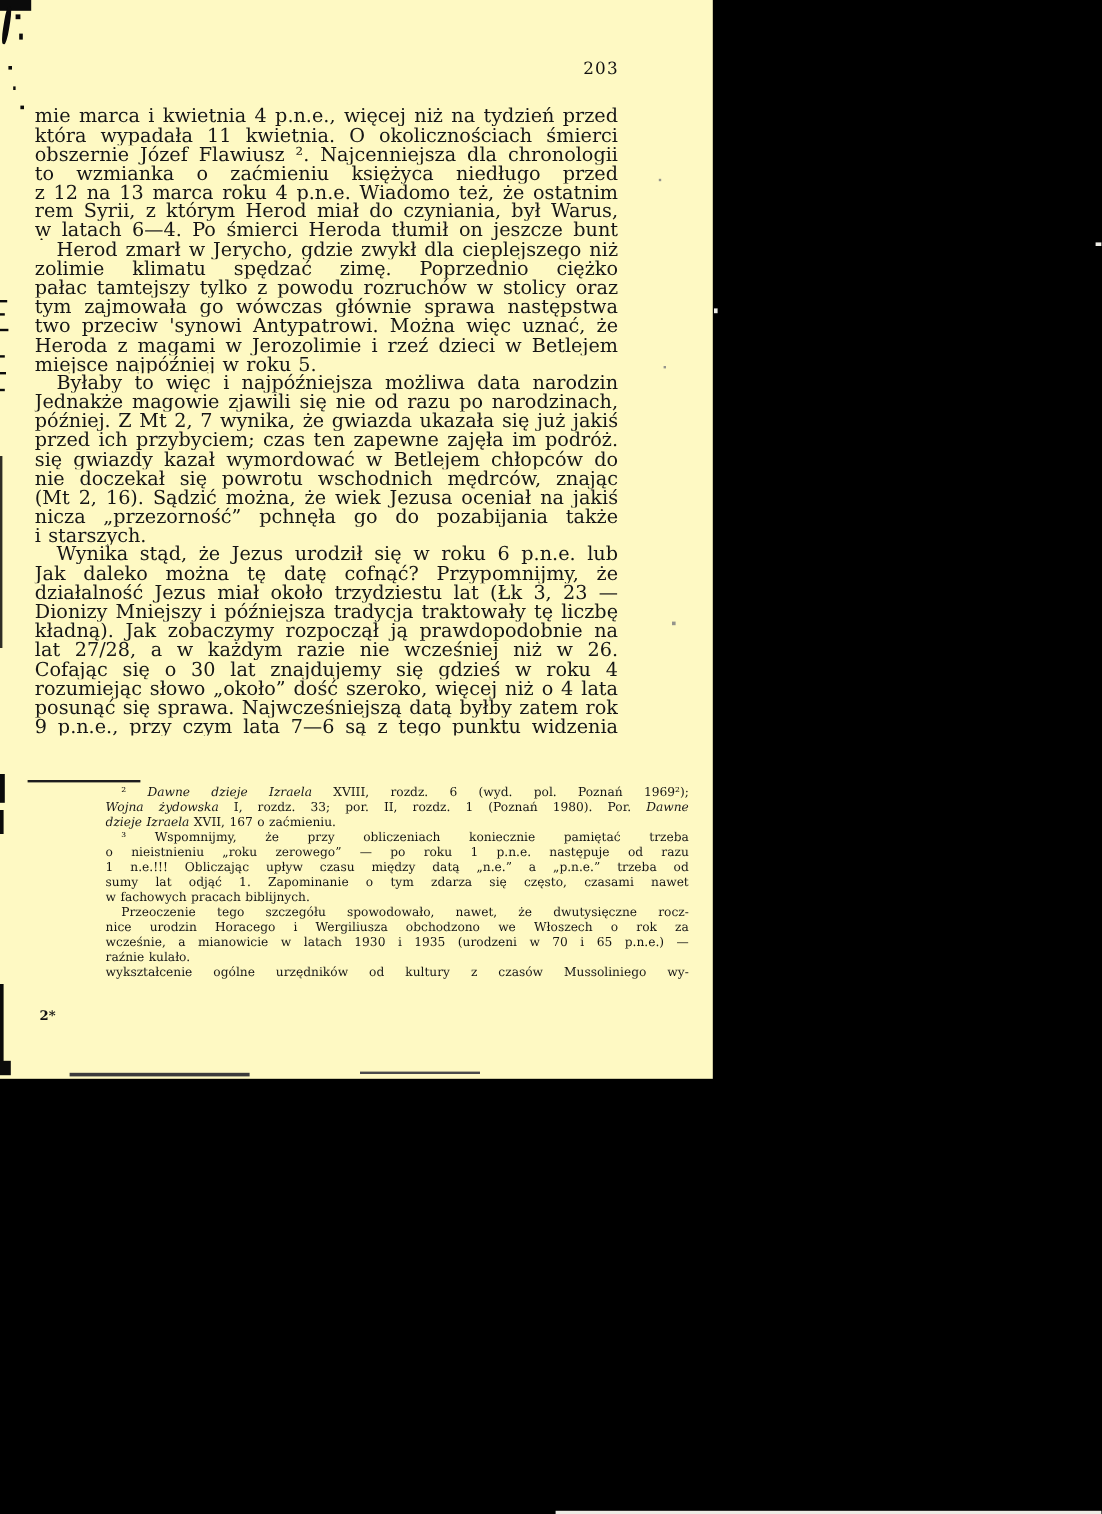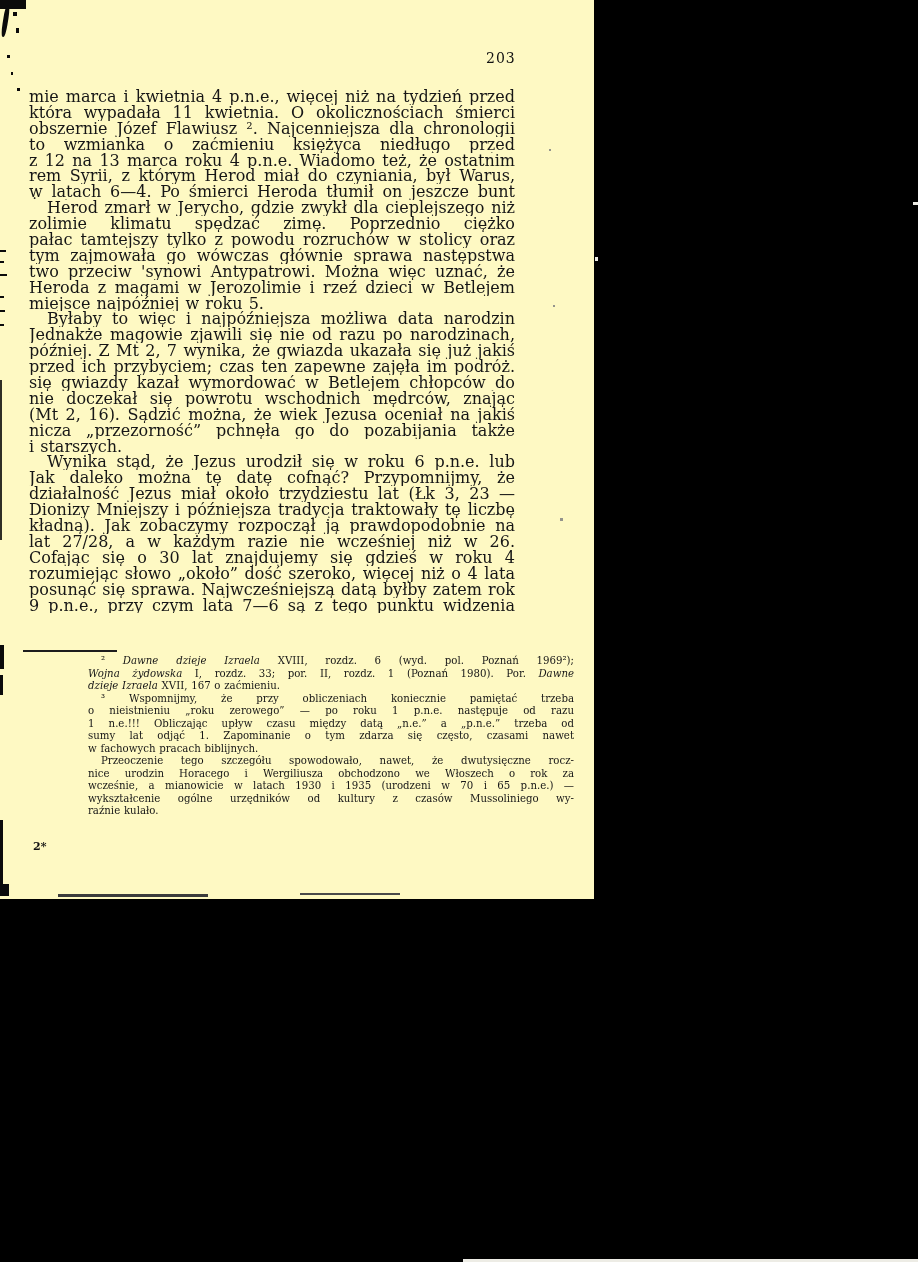--- a/index.html
+++ b/index.html
@@ -98,22 +98,22 @@
         <div class="fline ind">³ Wspomnijmy, że przy obliczeniach koniecznie pamiętać trzeba</div>
         <div class="fline">o nieistnieniu „roku zerowego” — po roku 1 p.n.e. następuje od razu</div>
         <div class="fline">1 n.e.!!! Obliczając upływ czasu między datą „n.e.” a „p.n.e.” trzeba od</div>
         <div class="fline">sumy lat odjąć 1. Zapominanie o tym zdarza się często, czasami nawet</div>
         <div class="fline noj">w fachowych pracach biblijnych.</div>
       </div>
       <div class="para">
         <div class="fline ind">Przeoczenie tego szczegółu spowodowało, nawet, że dwutysięczne rocz-</div>
         <div class="fline">nice urodzin Horacego i Wergiliusza obchodzono we Włoszech o rok za</div>
         <div class="fline">wcześnie, a mianowicie w latach 1930 i 1935 (urodzeni w 70 i 65 p.n.e.) —</div>
+        <div class="fline noj">raźnie kulało.</div>
         <div class="fline">wykształcenie ogólne urzędników od kultury z czasów Mussoliniego wy-</div>
-        <div class="fline noj">raźnie kulało.</div>
       </div>
     </div>
 
   <div class="sig">2*</div>
 
   <div class="art" style="left:0;top:0;width:26px;height:9px;"></div>
   <div class="art" style="left:3px;top:5px;width:5px;height:32px;transform:rotate(9deg);border-radius:40%;"></div>
   <div class="art" style="left:13px;top:12px;width:4px;height:4px;"></div>
   <div class="art" style="left:16px;top:28px;width:3px;height:5px;"></div>
   <div class="art" style="left:7px;top:55px;width:3px;height:3px;"></div>

